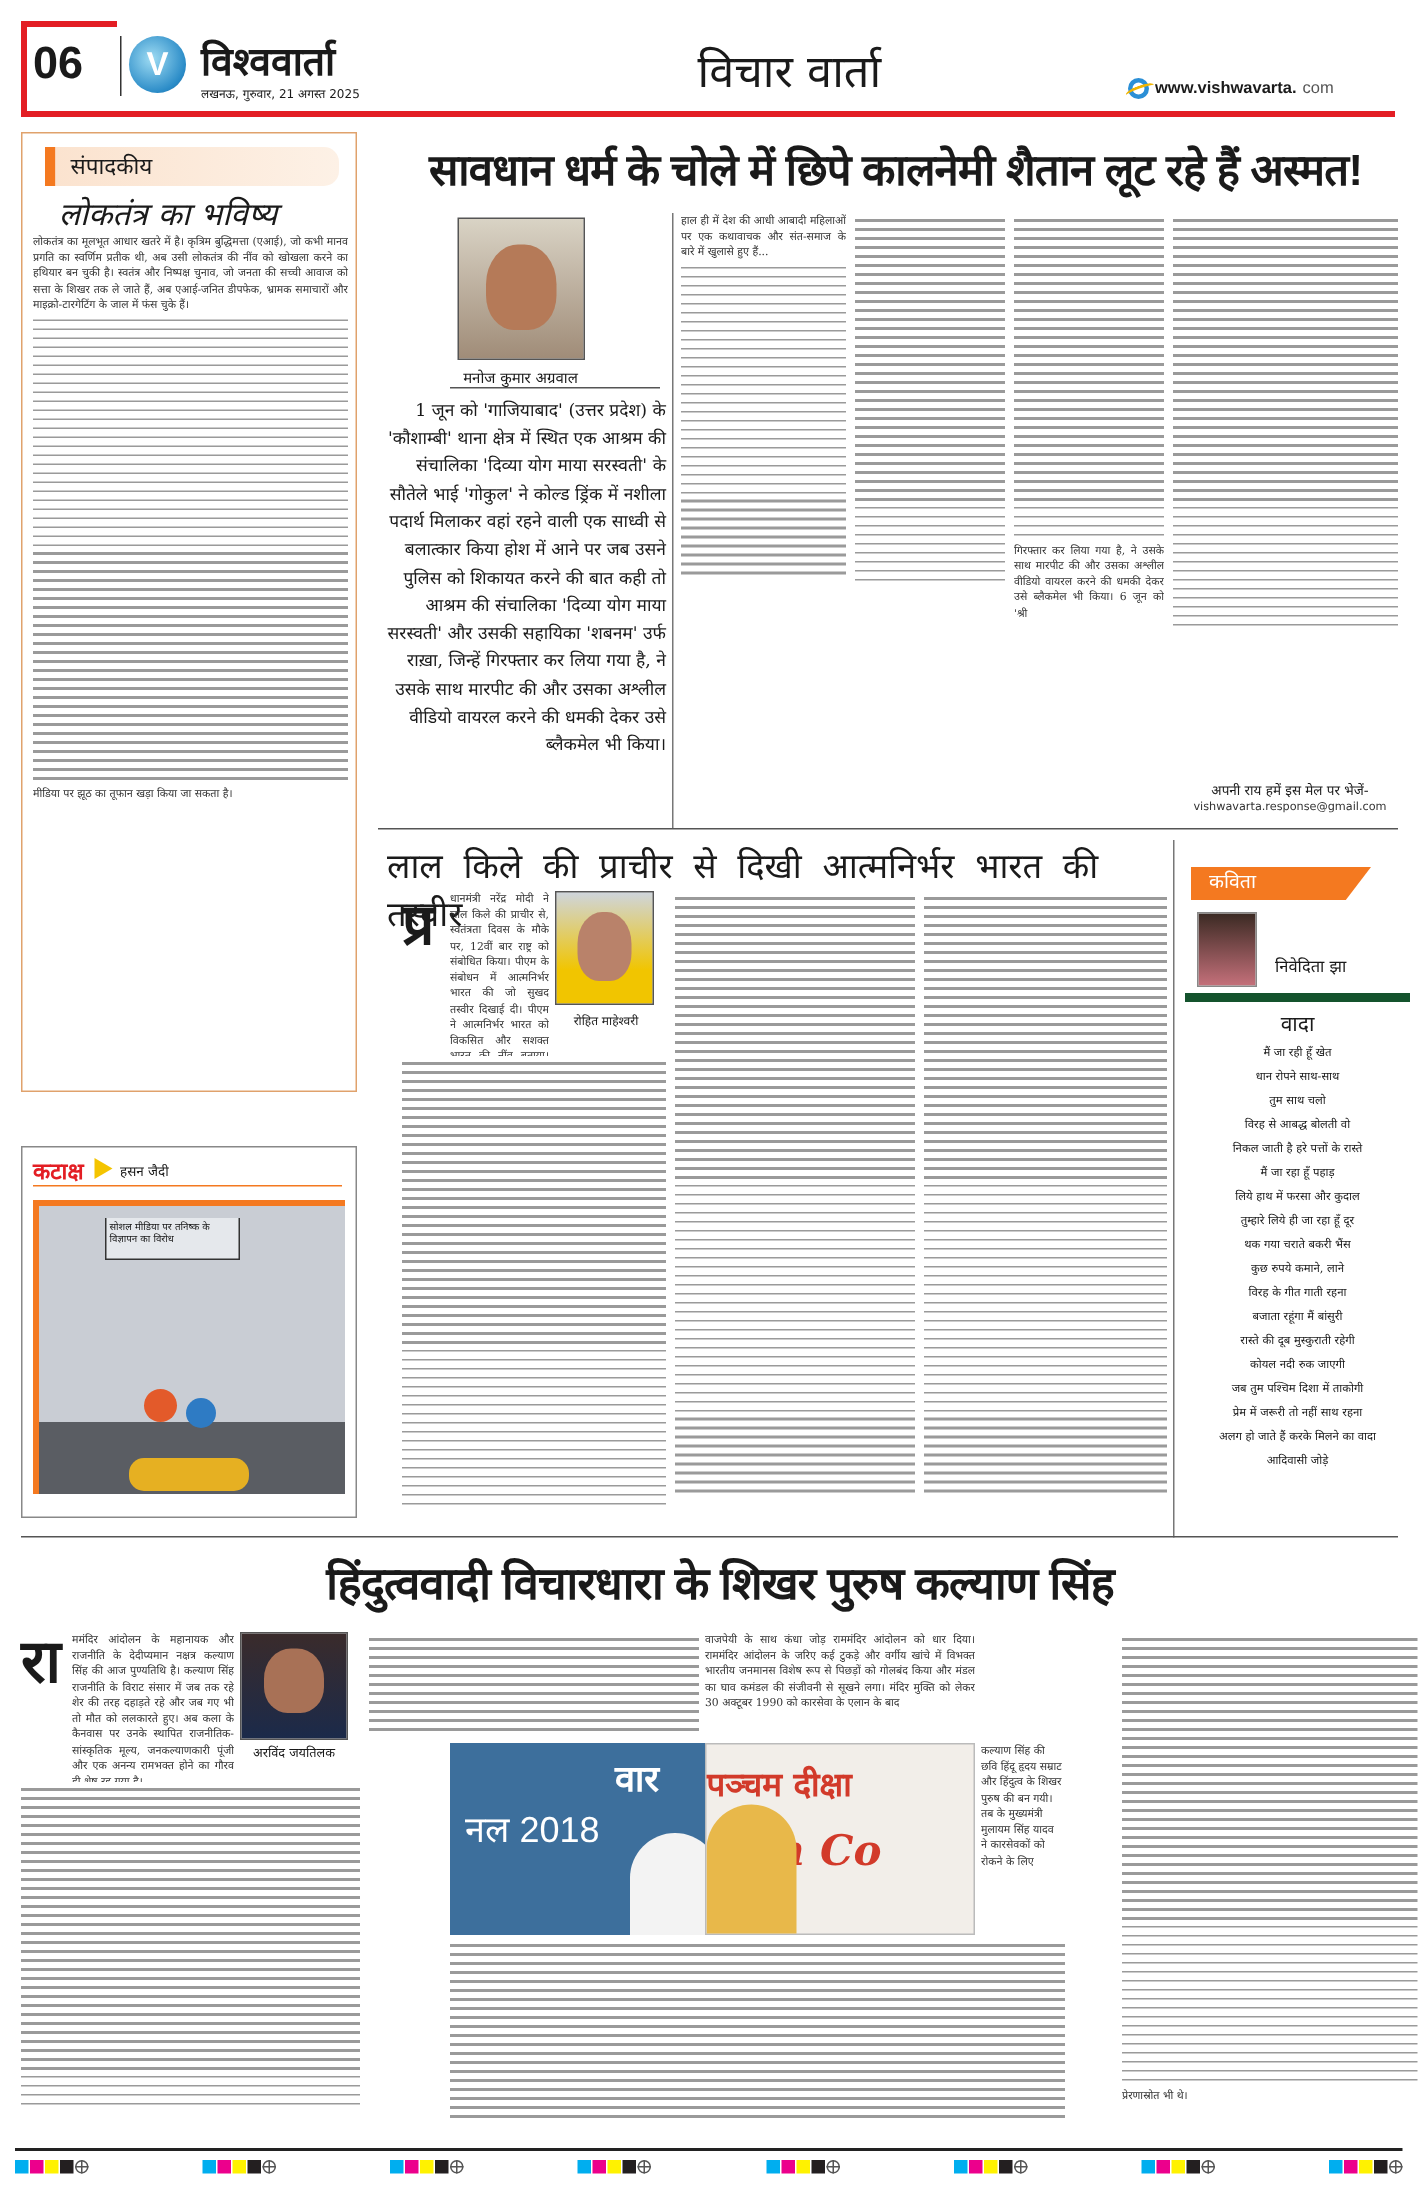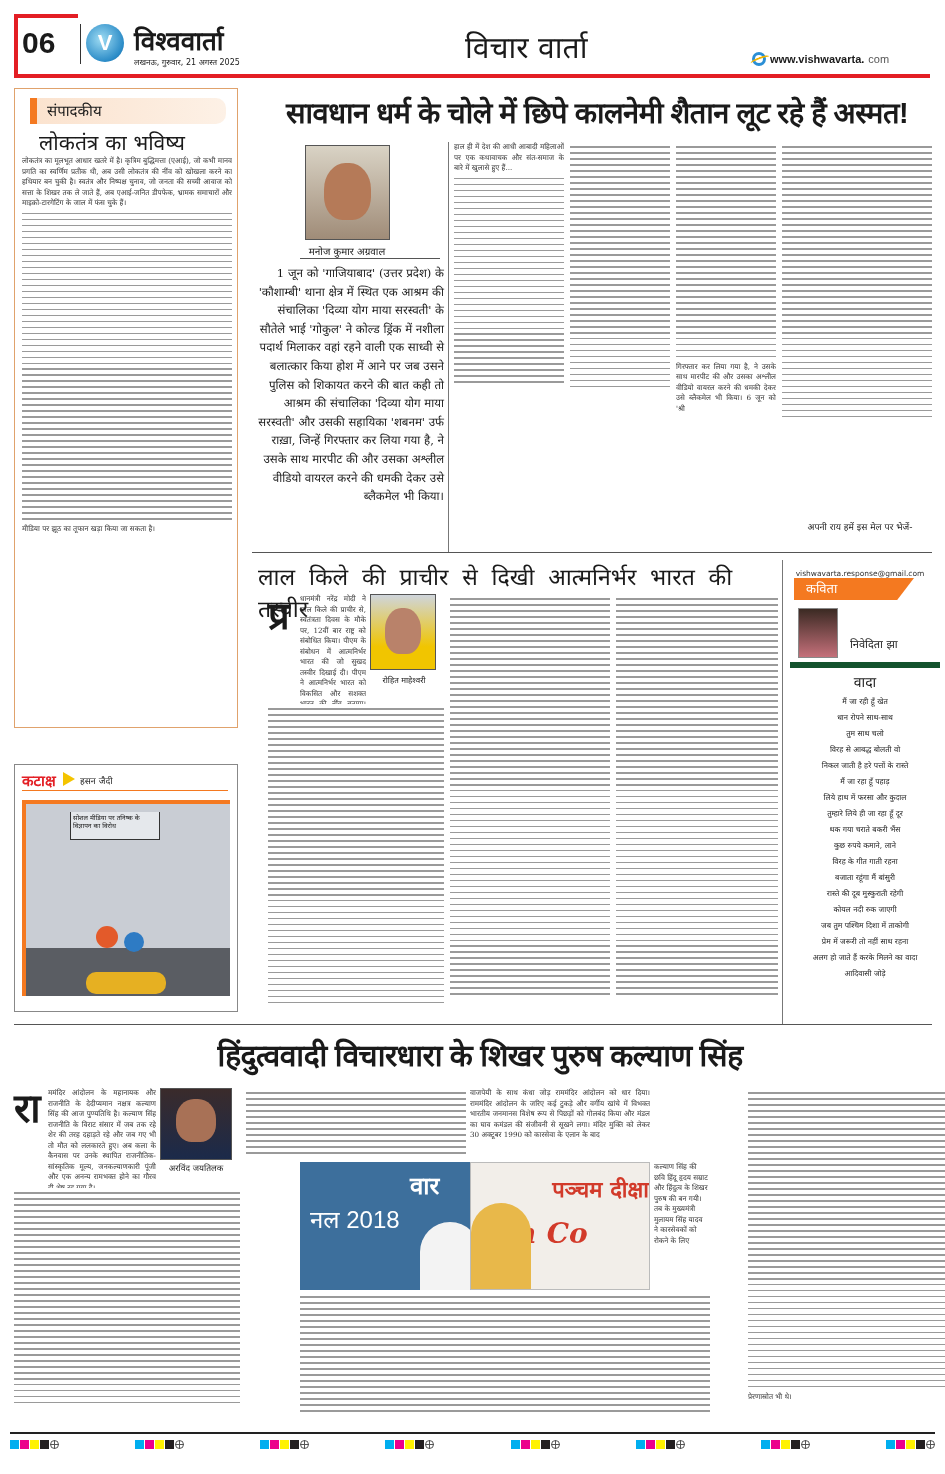--- a/index.html
+++ b/index.html
@@ -17,33 +17,33 @@
   .brand { left: 134px; top: 22px; font-size: 26px; font-weight: bold; }
   .dateline { left: 134px; top: 56px; font-size: 8px; }
   .section-title { left: 465px; top: 26px; font-size: 30px; }
   .website { left: 752px; top: 52px; font-size: 11px; font-weight: bold; font-family: "Liberation Sans", sans-serif; display:flex; align-items:center; gap:4px; }
   .website .com { font-weight: normal; color: #555; }
   .ie-icon { width: 14px; height: 14px; border-radius: 50%; border: 3px solid #2b8fd6; position: relative; }
   .ie-icon::after { content:""; position:absolute; left:-5px; top:2px; width:20px; height:4px; border-top:2px solid #f0b400; border-radius:50%; transform: rotate(-20deg); }
   
   .edit-box { left: 14px; top: 88px; width: 224px; height: 640px; border: 1px solid #e0a26c; }
   .edit-label { left: 30px; top: 98px; width: 196px; height: 26px; background: linear-gradient(90deg,#fbe3cf,#fdf1e6); border-radius: 0 10px 10px 0; border-left: 7px solid #f47920; padding-left: 10px; font-size: 15px; line-height: 26px; }
-  .edit-title { left: 14px; top: 128px; width: 196px; text-align: center; font-size: 21px; }
+  .edit-title { left: 14px; top: 128px; width: 196px; text-align: center; font-size: 21px; font-style: italic; }
   .edit-body { left: 22px; top: 156px; width: 210px; height: 570px; overflow: hidden; }
   
   .lead-head { left: 252px; top: 92px; width: 690px; font-size: 29px; font-weight: bold; text-align:center; letter-spacing: -0.5px; font-family: "Liberation Sans", sans-serif; }
   .photo { background: linear-gradient(180deg,#d9d3c5,#a08c78); border: 1px solid #555; }
   .face { position:absolute; left:22%; top:18%; width:56%; height:62%; border-radius:46% 46% 40% 40%; background:#b57a58; }
   .caption { font-size: 10px; text-align:center; }
   .pull { left: 252px; top: 264px; width: 192px; font-family: "DejaVu Serif", serif; font-size: 11.6px; line-height: 18.6px; text-align: right; }
   .col { overflow: hidden; }
   .vrule { width: 1px; background: #777; }
   .hrule { height: 1px; background: #555; }
   .feedback { left: 785px; top: 520px; width: 150px; text-align:center; font-size: 9px; }
-  .feedback .mail { font-size: 7.5px; color:#333;margin-top:36px; }
+  .feedback .mail { font-size: 7.5px; color:#333; }
   
   .fort-head { left: 258px; top: 560px; width: 520px; text-align:left; font-size: 23px; font-family: Liberation Mono, monospace; }
   .dropcap { font-size: 38px; font-weight: bold; line-height: 36px; font-family: "DejaVu Serif", serif; }
   
   .kavita-tag { left: 794px; top: 578px; width: 120px; height: 22px; background: #f47920; color:#fff; font-size: 13px; line-height: 22px; padding-left: 12px; clip-path: polygon(0 0,100% 0,86% 100%,0 100%); }
   .poet-photo { left: 798px; top: 608px; width: 40px; height: 50px; background: linear-gradient(180deg,#3b2a23,#c4707a); border:1px solid #888; }
   .poet-name { left: 850px; top: 636px; font-size: 11px; }
   .poem-title { left: 790px; top: 662px; width: 150px; text-align:center; font-size: 14px; border-top: 6px solid #14532d; padding-top: 4px; }
   .poem { left: 790px; top: 694px; width: 150px; text-align:center; font-size: 7.6px; line-height: 16px; font-family: "DejaVu Serif", serif; }
   
@@ -56,21 +56,21 @@
   .cap-board { position:absolute; left:44px; top:8px; width:90px; height:28px; border:1px solid #333; border-top:none; background:#e5e8ec; font-size:6.5px; line-height:8px; padding:2px; }
   .bubble { position:absolute; left:50px; top:40px; width:104px; height:80px; background:#fff; border-radius:40%; font-size:9px; line-height:11px; font-weight:bold; padding:12px 8px; text-align:center; }
   .road { position:absolute; left:0; bottom:0; width:100%; height:48px; background:#5a5d63; }
   .rider1 { position:absolute; left:70px; top:122px; width:22px; height:22px; background:#e35a2a; border-radius:50%; }
   .rider2 { position:absolute; left:98px; top:128px; width:20px; height:20px; background:#2e7bc4; border-radius:50%; }
   .scooter { position:absolute; left:60px; top:168px; width:80px; height:22px; background:#e6b022; border-radius:10px; }
   
   .ks-head { left: 120px; top: 1034px; width: 720px; text-align:center; font-size: 30px; font-weight: bold; font-family: "Liberation Sans", sans-serif; letter-spacing:-0.5px; }
   .ks-photo { left: 160px; top: 1088px; width: 72px; height: 72px; background: linear-gradient(180deg,#3a2b2b,#1b2a4a); border:1px solid #555; }
   .stage-photo { left: 470px; top: 1162px; width: 180px; height: 128px; background: #f2eee9; overflow:hidden; border:1px solid #bbb; }
-  .stage-photo .banner1 { position:absolute; left:0; top:10px; width:100%; font-size:22px; color:#d23a2a; font-weight:bold; text-align:right; }
+  .stage-photo .banner1 { position:absolute; left:0; top:10px; width:100%; font-size:22px; color:#d23a2a; font-weight:bold; text-align:left; }
   .stage-photo .banner2 { position:absolute; left:10px; top:54px; font-size:28px; color:#d23a2a; font-style:italic; font-weight:bold; font-family:"DejaVu Serif",serif; }
   .stage-photo .person { position:absolute; left:0; top:40px; width:60px; height:90px; background:#e8b84a; border-radius: 30px 30px 0 0; }
   .stage-photo2 { left: 300px; top: 1162px; width: 185px; height: 128px; background:#3d6f9c; overflow:hidden; }
   .stage-photo2 .year { position:absolute; left:10px; top:40px; font-size:24px; color:#fff; font-family:"Liberation Sans",sans-serif; }
   .stage-photo2 .bar { position:absolute; left:110px; top:6px; font-size:24px; color:#fff; font-weight:bold; }
   .stage-photo2 .person { position:absolute; left:120px; top:60px; width:60px; height:70px; background:#f3f3f3; border-radius:30px 30px 0 0; }
   
   .regmarks { left: 10px; top: 1440px; width: 925px; display:flex; justify-content: space-between; }
   .reg { display:flex; gap:1px; align-items:center; }
   .reg i { display:block; width:9px; height:9px; }

